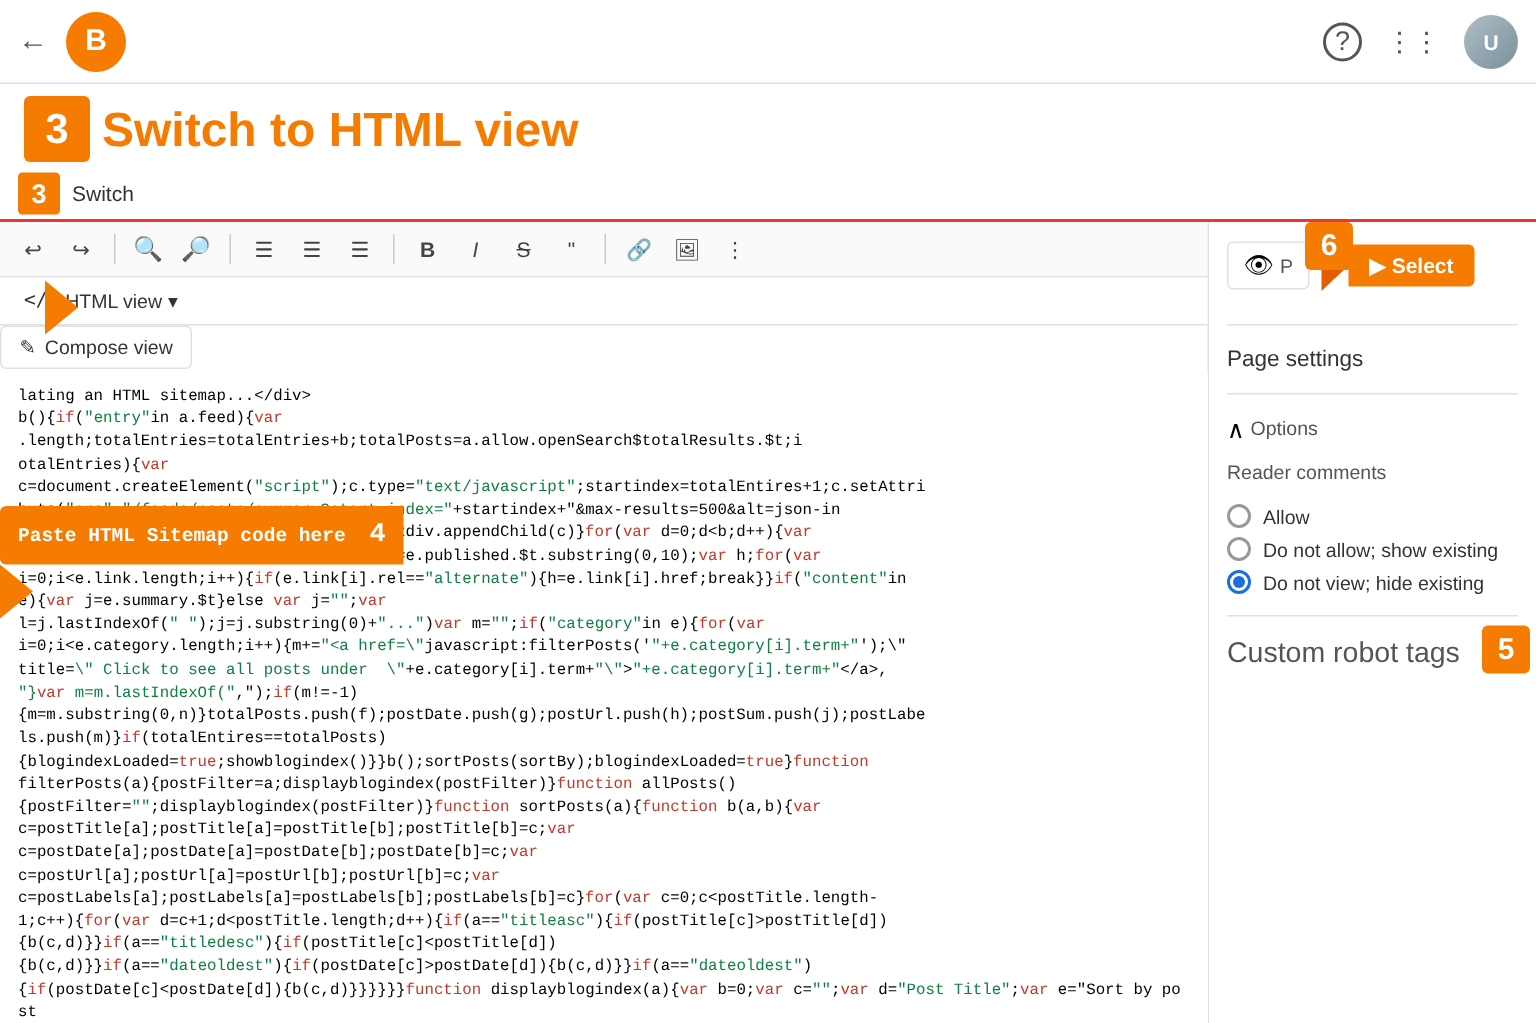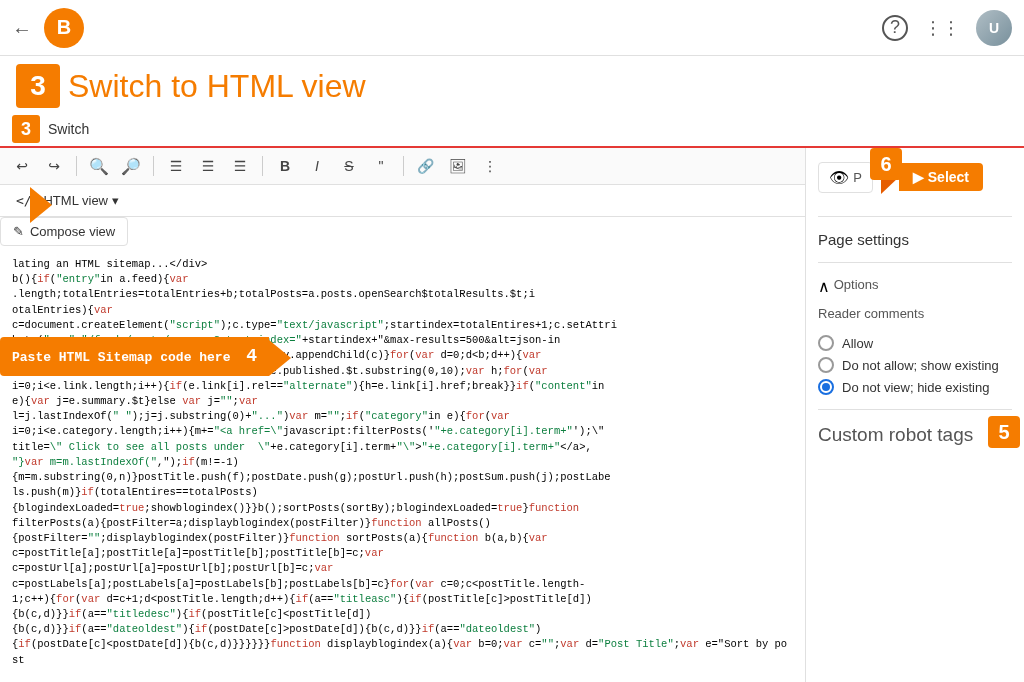--- a/index.html
+++ b/index.html
@@ -27,21 +27,21 @@
       padding: 8px 16px 4px 16px;
       display: flex; align-items: center; gap: 0;
       position: relative;
     }
     .banner-arrow-num {
       background: #f57c00; color: #fff; font-weight: bold; font-size: 28px;
       width: 44px; height: 44px; display: flex; align-items: center; justify-content: center;
       border-radius: 4px; margin-right: 8px;
     }
     .banner-title {
-      color: #f57c00; font-size: 32px; font-weight: normal;
+      color: #f57c00; font-size: 32px; font-weight: bold;
     }
 
     
     .post-bar {
       display: flex; align-items: center;
       height: 36px; background: #fff; border-bottom: 2px solid #e53935;
       padding: 0 12px; gap: 8px;
     }
     .post-bar-num {
       background: #f57c00; color: #fff; font-weight: bold; font-size: 18px;
@@ -202,48 +202,49 @@
       </div>
 
       <div style="position:absolute;left:0;top:32px;background:#fff;border:1px solid #e0e0e0;border-radius:4px;padding:6px 12px;display:flex;align-items:center;gap:6px;font-size:13px;color:#333;cursor:pointer;z-index:5;">
         <span>✎</span>
         <span>Compose view</span>
       </div>
     </div>
 
     <div class="code-editor" style="margin-top:32px;position:relative;">
 
-      <div style="position:absolute;left:0;top:88px;z-index:10;display:flex;align-items:flex-end;">
+      <div style="position:absolute;left:0;top:88px;z-index:10;display:flex;align-items:flex-start;flex-direction:column;">
         <div style="background:#f57c00;color:#fff;font-weight:bold;font-size:13px;padding:6px 12px;border-radius:4px 0 0 4px;">
           <span>Paste HTML Sitemap code here</span>
           <span style="font-size:18px;margin-left:8px;">4</span>
         </div>
         <div class="callout-arrow-right"></div>
       </div>
       <div id="code-lines">
           <div class="code-line" style="font-size: 10.5px; font-family: &quot;Courier New&quot;, monospace; line-height: 1.45;">lating an HTML sitemap...&lt;/div&gt;</div>
           <div class="code-line" style="font-size: 10.5px; font-family: &quot;Courier New&quot;, monospace; line-height: 1.45;">b(){<span style="color:#c0392b">if</span>(<span style="color:#0d7f3f">"entry"</span>in a.feed){<span style="color:#c0392b">var</span></div>
-          <div class="code-line" style="font-size: 10.5px; font-family: &quot;Courier New&quot;, monospace; line-height: 1.45;">.length;totalEntries=totalEntries+b;totalPosts=a.posts.openSearch$totalResults.$t;i</div>
+          <div class="code-line" style="font-size: 10.5px; font-family: &quot;Courier New&quot;, monospace; line-height: 1.45;">.length;totalEntries=totalEntries+b;totalPosts=a.allow.openSearch$totalResults.$t;i</div>
           <div class="code-line" style="font-size: 10.5px; font-family: &quot;Courier New&quot;, monospace; line-height: 1.45;">otalEntries){<span style="color:#c0392b">var</span></div>
           <div class="code-line" style="font-size: 10.5px; font-family: &quot;Courier New&quot;, monospace; line-height: 1.45;">c=document.createElement(<span style="color:#0d7f3f">"script"</span>);c.type=<span style="color:#0d7f3f">"text/javascript"</span>;startindex=totalEntires+1;c.setAttri</div>
           <div class="code-line" style="font-size: 10.5px; font-family: &quot;Courier New&quot;, monospace; line-height: 1.45;">bute(<span style="color:#0d7f3f">"src"</span>,<span style="color:#0d7f3f">"/feeds/posts/summary?start-index="</span>+startindex+"&amp;max-results=500&amp;alt=json-in</div>
           <div class="code-line" style="font-size: 10.5px; font-family: &quot;Courier New&quot;, monospace; line-height: 1.45;">script&amp;callback=loadblogindex");blogindexdiv.appendChild(c)}<span style="color:#c0392b">for</span>(<span style="color:#c0392b">var</span> d=0;d&lt;b;d++){<span style="color:#c0392b">var</span></div>
           <div class="code-line" style="font-size: 10.5px; font-family: &quot;Courier New&quot;, monospace; line-height: 1.45;">e=a.feed.entry[d];<span style="color:#c0392b">var</span> f=e.title.$t;<span style="color:#c0392b">var</span> g=e.published.$t.substring(0,10);<span style="color:#c0392b">var</span> h;<span style="color:#c0392b">for</span>(<span style="color:#c0392b">var</span></div>
           <div class="code-line" style="font-size: 10.5px; font-family: &quot;Courier New&quot;, monospace; line-height: 1.45;">i=0;i&lt;e.link.length;i++){<span style="color:#c0392b">if</span>(e.link[i].rel==<span style="color:#0d7f3f">"alternate"</span>){h=e.link[i].href;break}}<span style="color:#c0392b">if</span>(<span style="color:#0d7f3f">"content"</span>in</div>
           <div class="code-line" style="font-size: 10.5px; font-family: &quot;Courier New&quot;, monospace; line-height: 1.45;">e){<span style="color:#c0392b">var</span> j=e.summary.$t}else <span style="color:#c0392b">var</span> j=<span style="color:#0d7f3f">""</span>;<span style="color:#c0392b">var</span></div>
           <div class="code-line" style="font-size: 10.5px; font-family: &quot;Courier New&quot;, monospace; line-height: 1.45;">l=j.lastIndexOf(<span style="color:#0d7f3f">" "</span>);j=j.substring(0)+<span style="color:#0d7f3f">"..."</span>)<span style="color:#c0392b">var</span> m=<span style="color:#0d7f3f">""</span>;<span style="color:#c0392b">if</span>(<span style="color:#0d7f3f">"category"</span>in e){<span style="color:#c0392b">for</span>(<span style="color:#c0392b">var</span></div>
           <div class="code-line" style="font-size: 10.5px; font-family: &quot;Courier New&quot;, monospace; line-height: 1.45;">i=0;i&lt;e.category.length;i++){m+=<span style="color:#0d7f3f">"&lt;a href=\"</span>javascript:filterPosts('<span style="color:#0d7f3f">"+e.category[i].term+"</span>');\"</div>
           <div class="code-line" style="font-size: 10.5px; font-family: &quot;Courier New&quot;, monospace; line-height: 1.45;">title=<span style="color:#0d7f3f">\" Click to see all posts under  \"</span>+e.category[i].term+<span style="color:#0d7f3f">"\"</span>&gt;<span style="color:#0d7f3f">"+e.category[i].term+"</span>&lt;/a&gt;,</div>
           <div class="code-line" style="font-size: 10.5px; font-family: &quot;Courier New&quot;, monospace; line-height: 1.45;"><span style="color:#0d7f3f">"}<span style="color:#c0392b">var</span> m=m.lastIndexOf("</span>,");<span style="color:#c0392b">if</span>(m!=-1)</div>
-          <div class="code-line" style="font-size: 10.5px; font-family: &quot;Courier New&quot;, monospace; line-height: 1.45;">{m=m.substring(0,n)}postTitle.push(f);postDate.push(g);postUrl.push(h);postSum.push(j);postLabe</div>
+          <div class="code-line" style="font-size: 10.5px; font-family: &quot;Courier New&quot;, monospace; line-height: 1.45;">{m=m.substring(0,n)}totalPosts.push(f);postDate.push(g);postUrl.push(h);postSum.push(j);postLabe</div>
           <div class="code-line" style="font-size: 10.5px; font-family: &quot;Courier New&quot;, monospace; line-height: 1.45;">ls.push(m)}<span style="color:#c0392b">if</span>(totalEntires==totalPosts)</div>
           <div class="code-line" style="font-size: 10.5px; font-family: &quot;Courier New&quot;, monospace; line-height: 1.45;">{blogindexLoaded=<span style="color:#c0392b">true</span>;showblogindex()}}b();sortPosts(sortBy);blogindexLoaded=<span style="color:#c0392b">true</span>}<span style="color:#c0392b">function</span></div>
           <div class="code-line" style="font-size: 10.5px; font-family: &quot;Courier New&quot;, monospace; line-height: 1.45;">filterPosts(a){postFilter=a;displayblogindex(postFilter)}<span style="color:#c0392b">function</span> allPosts()</div>
           <div class="code-line" style="font-size: 10.5px; font-family: &quot;Courier New&quot;, monospace; line-height: 1.45;">{postFilter=<span style="color:#0d7f3f">""</span>;displayblogindex(postFilter)}<span style="color:#c0392b">function</span> sortPosts(a){<span style="color:#c0392b">function</span> b(a,b){<span style="color:#c0392b">var</span></div>
           <div class="code-line" style="font-size: 10.5px; font-family: &quot;Courier New&quot;, monospace; line-height: 1.45;">c=postTitle[a];postTitle[a]=postTitle[b];postTitle[b]=c;<span style="color:#c0392b">var</span></div>
+          <div class="code-line" style="font-size: 10.5px; font-family: &quot;Courier New&quot;, monospace; line-height: 1.45;">c=postDate[a];postDate[a]=postDate[b];postDate[b]=c;<span style="color:#c0392b">var</span></div>
           <div class="code-line" style="font-size: 10.5px; font-family: &quot;Courier New&quot;, monospace; line-height: 1.45;">c=postUrl[a];postUrl[a]=postUrl[b];postUrl[b]=c;<span style="color:#c0392b">var</span></div>
           <div class="code-line" style="font-size: 10.5px; font-family: &quot;Courier New&quot;, monospace; line-height: 1.45;">c=postLabels[a];postLabels[a]=postLabels[b];postLabels[b]=c}<span style="color:#c0392b">for</span>(<span style="color:#c0392b">var</span> c=0;c&lt;postTitle.length-</div>
           <div class="code-line" style="font-size: 10.5px; font-family: &quot;Courier New&quot;, monospace; line-height: 1.45;">1;c++){<span style="color:#c0392b">for</span>(<span style="color:#c0392b">var</span> d=c+1;d&lt;postTitle.length;d++){<span style="color:#c0392b">if</span>(a==<span style="color:#0d7f3f">"titleasc"</span>){<span style="color:#c0392b">if</span>(postTitle[c]&gt;postTitle[d])</div>
           <div class="code-line" style="font-size: 10.5px; font-family: &quot;Courier New&quot;, monospace; line-height: 1.45;">{b(c,d)}}<span style="color:#c0392b">if</span>(a==<span style="color:#0d7f3f">"titledesc"</span>){<span style="color:#c0392b">if</span>(postTitle[c]&lt;postTitle[d])</div>
           <div class="code-line" style="font-size: 10.5px; font-family: &quot;Courier New&quot;, monospace; line-height: 1.45;">{b(c,d)}}<span style="color:#c0392b">if</span>(a==<span style="color:#0d7f3f">"dateoldest"</span>){<span style="color:#c0392b">if</span>(postDate[c]&gt;postDate[d]){b(c,d)}}<span style="color:#c0392b">if</span>(a==<span style="color:#0d7f3f">"dateoldest"</span>)</div>
           <div class="code-line" style="font-size: 10.5px; font-family: &quot;Courier New&quot;, monospace; line-height: 1.45;">{<span style="color:#c0392b">if</span>(postDate[c]&lt;postDate[d]){b(c,d)}}}}}}<span style="color:#c0392b">function</span> displayblogindex(a){<span style="color:#c0392b">var</span> b=0;<span style="color:#c0392b">var</span> c=<span style="color:#0d7f3f">""</span>;<span style="color:#c0392b">var</span> d=<span style="color:#0d7f3f">"Post Title"</span>;<span style="color:#c0392b">var</span> e="Sort by post</div>
         </div>
     </div>
   </div>
 

